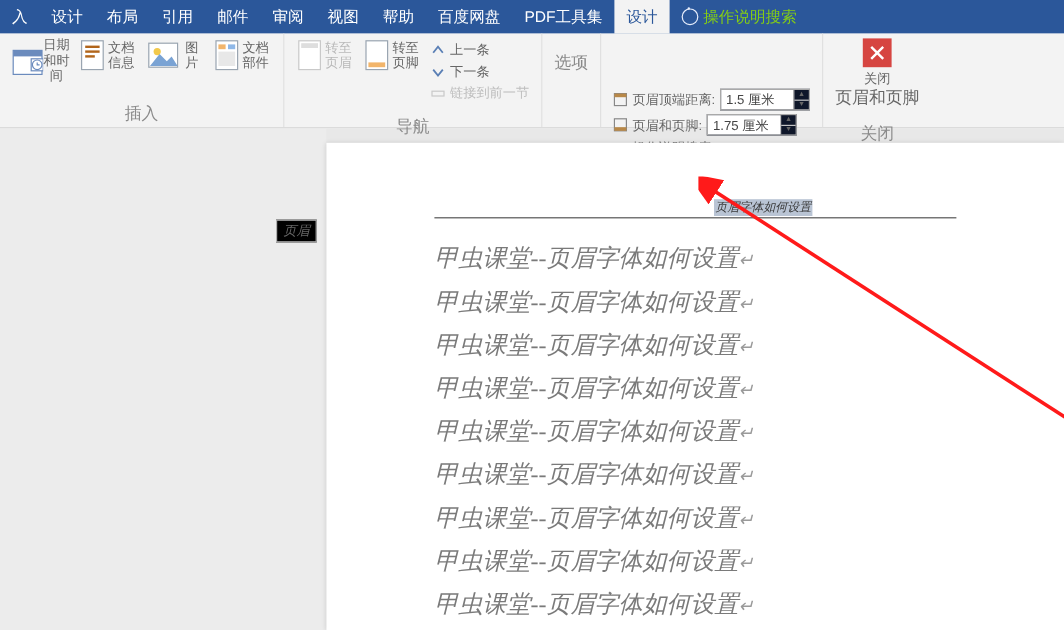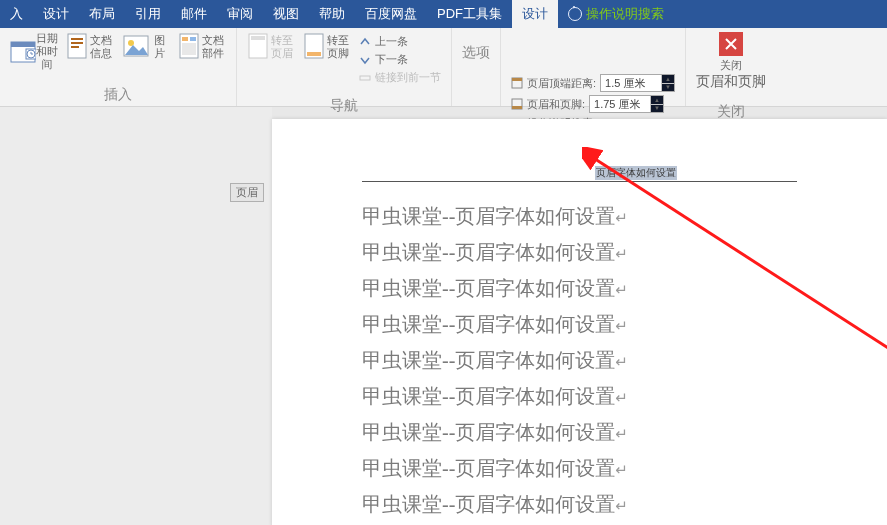--- a/index.html
+++ b/index.html
@@ -27,24 +27,24 @@
 .spin input{border:none;width:52px;font-size:11px;padding:0 4px;color:#444;}
 .spin .sp{width:12px;display:flex;flex-direction:column;border-left:1px solid #c4c4c4;}
 .spin .sp span{flex:1;display:flex;align-items:center;justify-content:center;font-size:6px;color:#666;border-bottom:1px solid #c4c4c4;}
 .spin .sp span:last-child{border-bottom:none;}
 .closebtn{display:flex;flex-direction:column;align-items:center;color:#666;cursor:pointer;}
 .closebtn .x{width:24px;height:24px;background:#d64541;display:flex;align-items:center;justify-content:center;margin-bottom:2px;}
 .closebtn .x svg{stroke:#fff;}
 
 .docarea{display:flex;height:419px;background:#e8e8e8;}
 .gutter{width:272px;background:#ececec;position:relative;}
-.paper{background:#fff;flex:1;position:relative;box-shadow:0 0 4px rgba(0,0,0,.15);margin-top:12px;}
+.paper{background:#fff;flex:1;position:relative;box-shadow:0 0 4px rgba(0,0,0,.15);margin-top:12px;font-style:italic;}
 .headerzone{position:absolute;top:40px;left:90px;right:90px;height:22px;border-bottom:1px solid #555;}
 .headerzone .headtxt{position:absolute;right:120px;bottom:1px;background:#b9c4d4;color:#3a3a3a;font-size:10px;padding:0 1px;}
-.tag{position:absolute;left:-42px;top:64px;background:#e5e5e5;border:1px solid #b0b0b0;font-size:11px;padding:1px 5px;color:#666;}
+.tag{position:absolute;left:-42px;top:64px;background:#000000;border:1px solid #b0b0b0;font-size:11px;padding:1px 5px;color:#666;}
 .body{position:absolute;top:80px;left:90px;right:60px;color:#7a7a7a;font-size:20px;line-height:34px;font-family:"SimSun","STSong",serif;}
 .para{white-space:nowrap;}
 .ret{font-size:15px;color:#9a9a9a;}
 .arrow{position:absolute;pointer-events:none;}
 
 svg{display:block;}
 </style>
 </head>
 <body>
 

